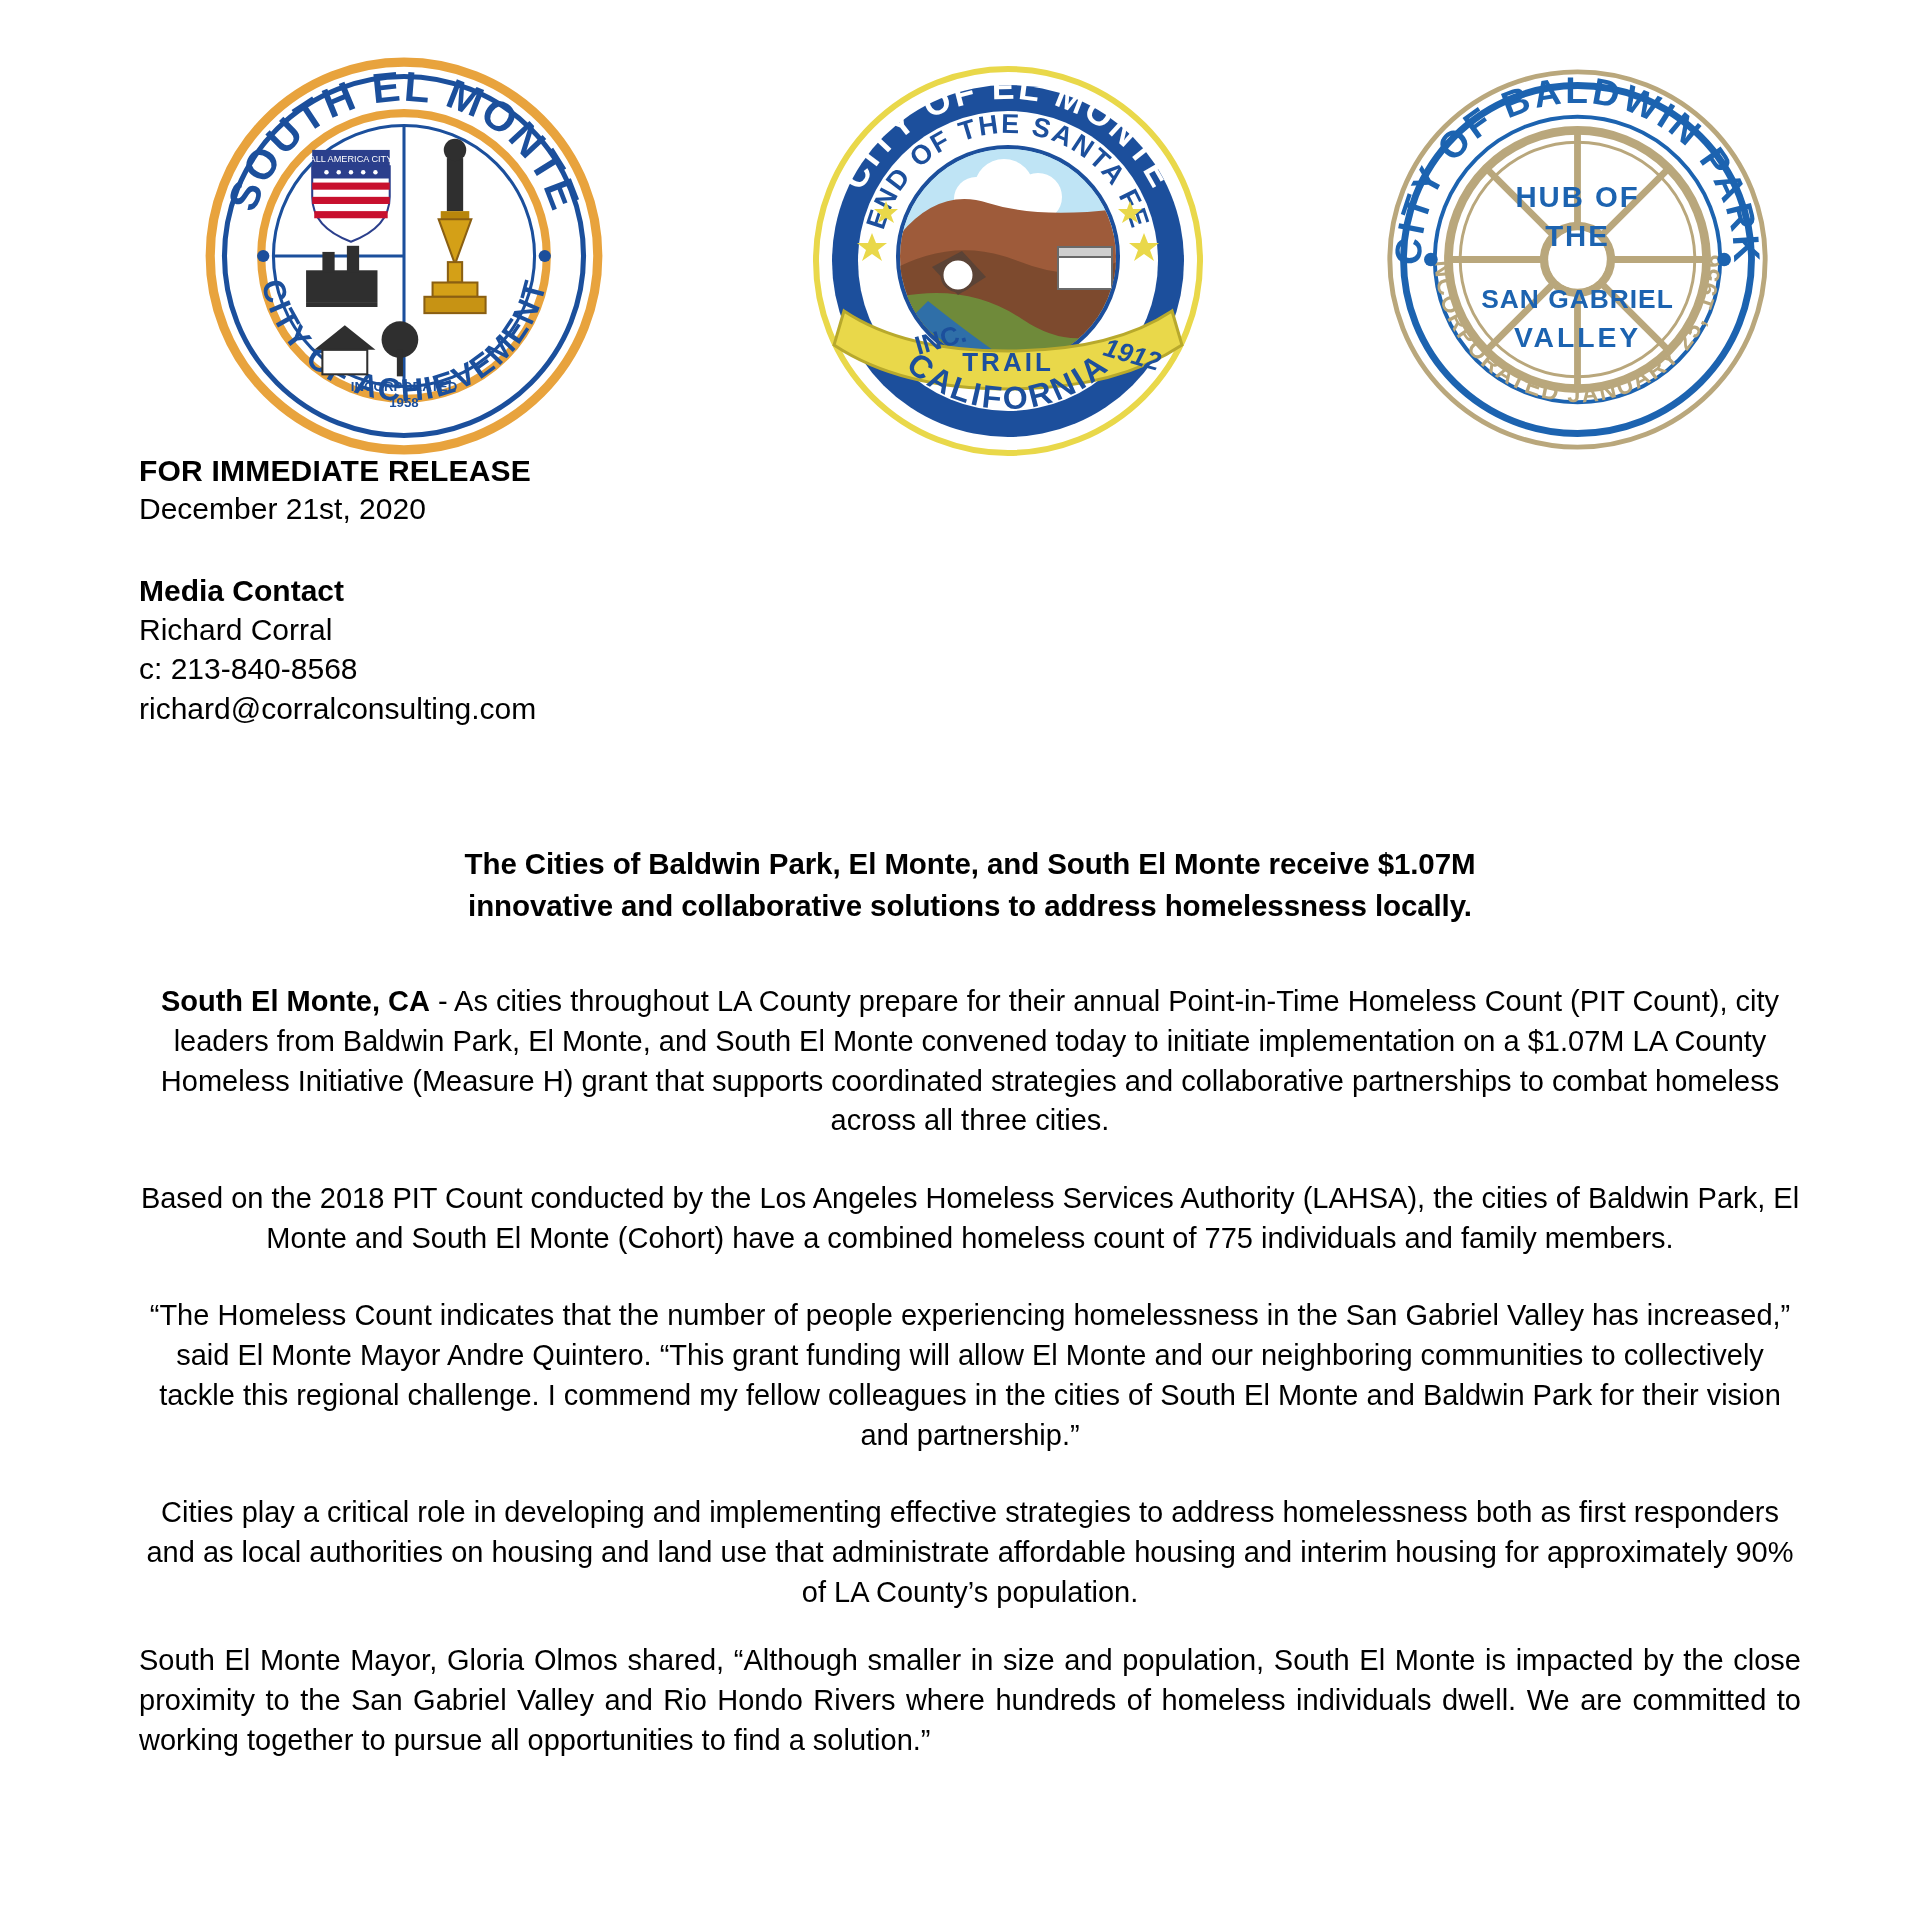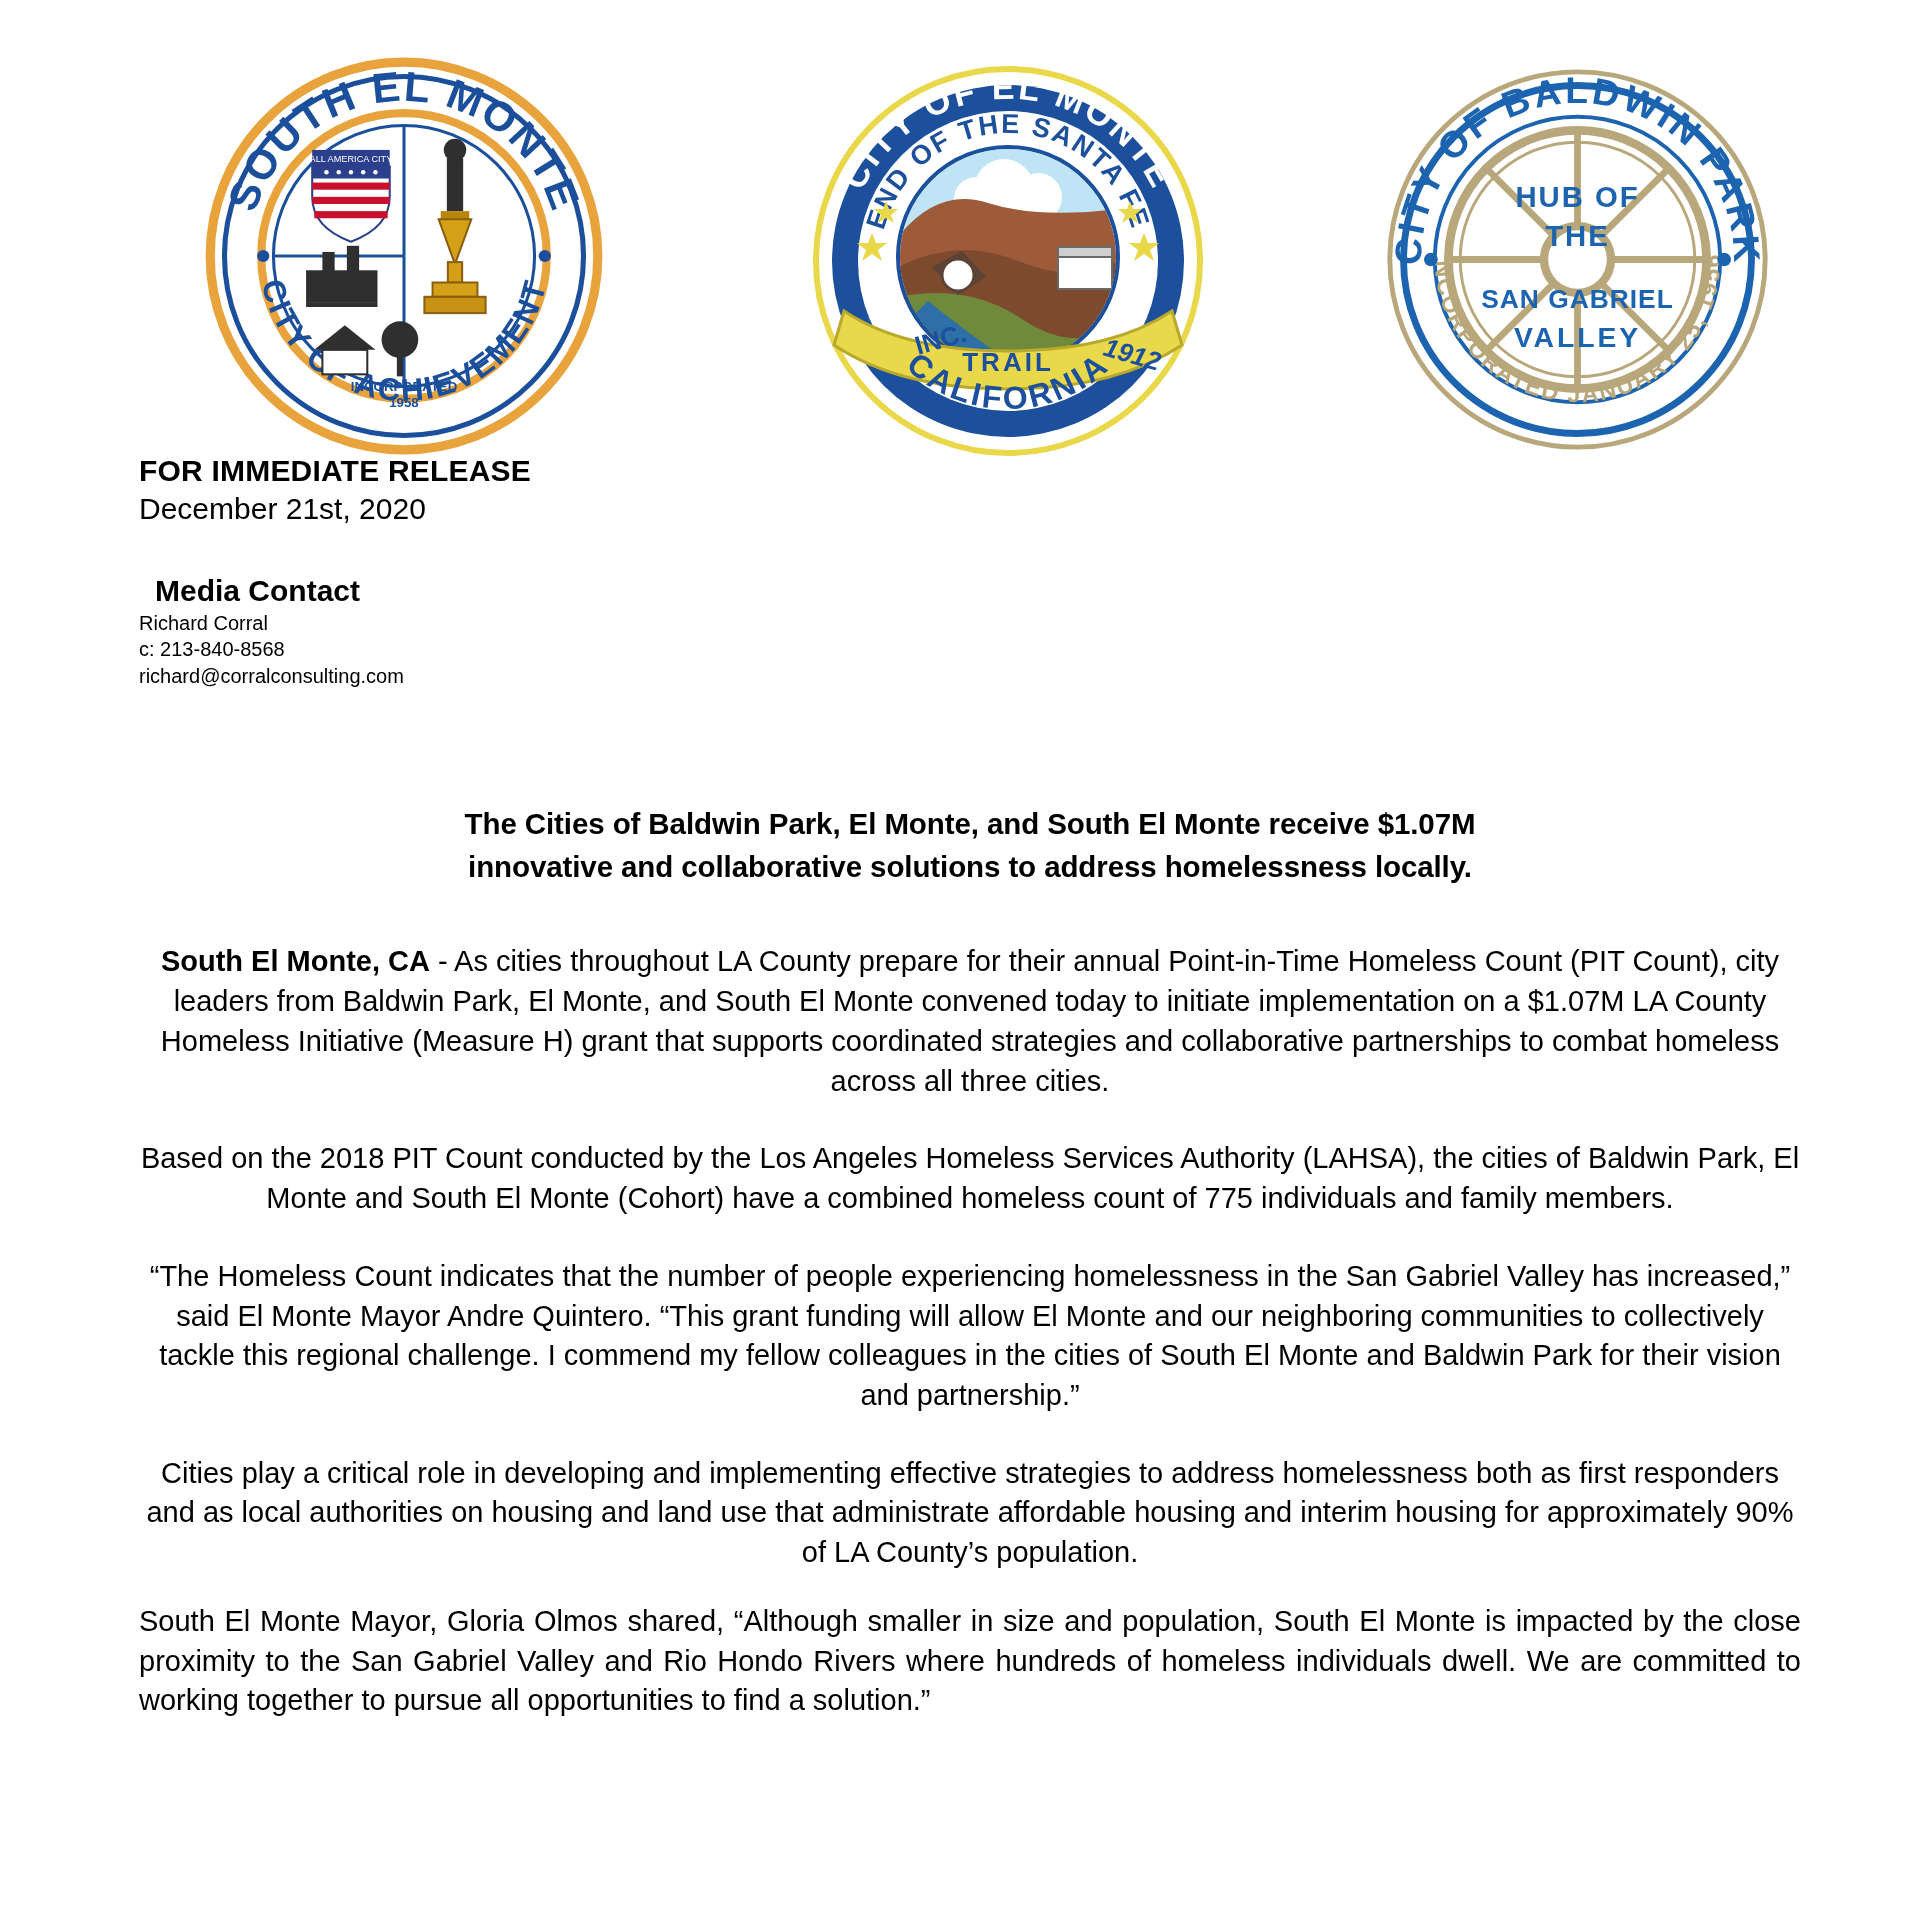--- a/index.html
+++ b/index.html
@@ -69,24 +69,23 @@
     font-size: 30px;
     line-height: 1.28;
   }
   .gap-sm { height: 31px; }
   .gap-md { height: 42px; }
   .gap-lg { height: 83px; }
   .contact-head {
     font-size: 30px;
     font-weight: bold;
     line-height: 1.3;
-    margin-left: 16px;
   }
   .contact-line {
-    font-size: 20px;
+    font-size: 30px;
     line-height: 1.32;
   }
 
   .headline {
     text-align: center;
     font-weight: bold;
     font-size: 29.5px;
     line-height: 1.45;
     letter-spacing: -0.1px;
     padding: 0 35px;

